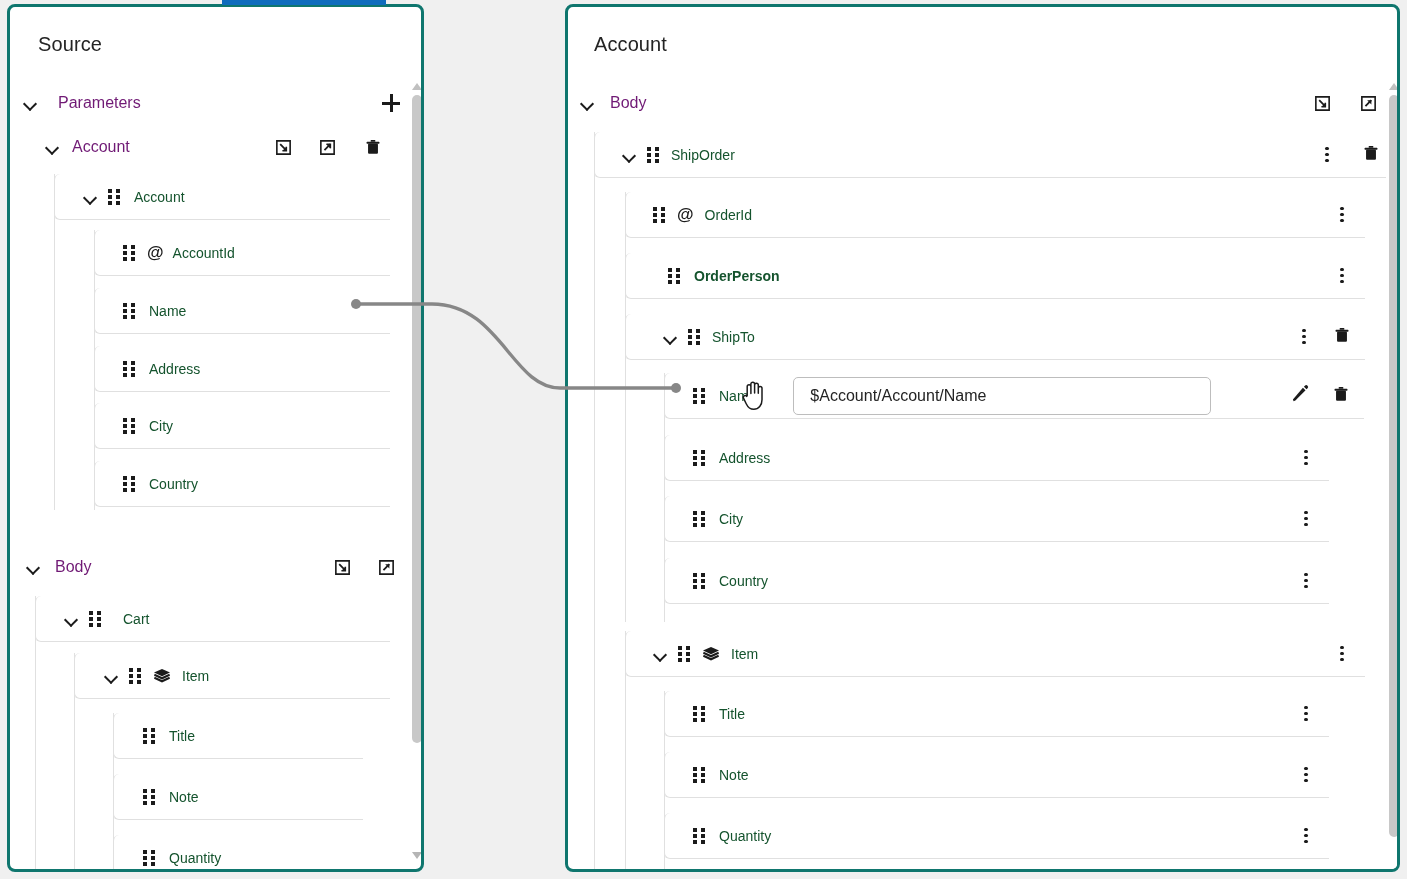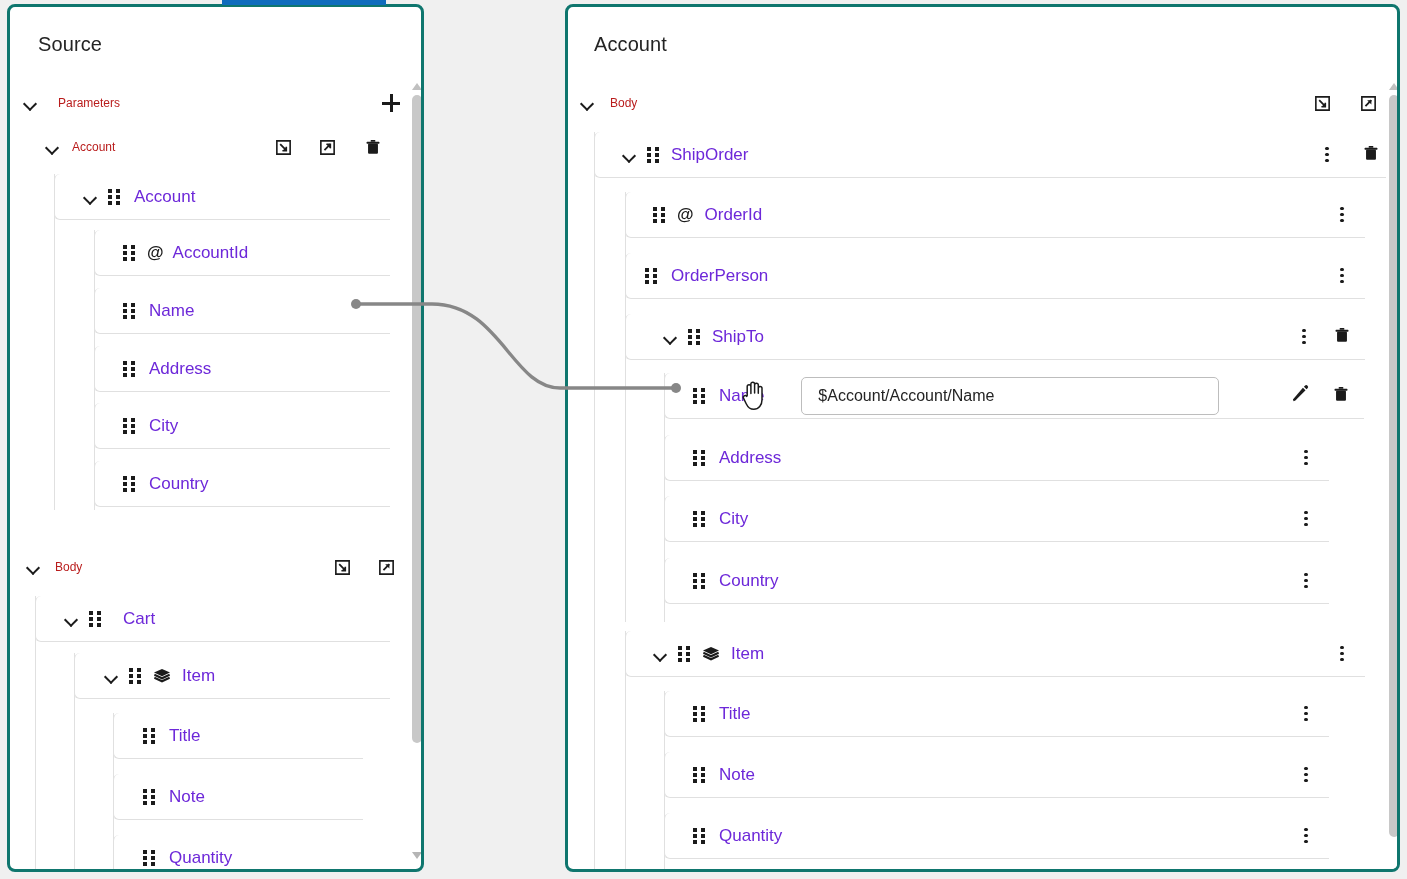--- a/index.html
+++ b/index.html
@@ -34,21 +34,21 @@
     position: absolute; left: 28px; top: 26px;
     font-size: 20px; color: #242424; letter-spacing: .1px;
   }
   #target-panel .panel-title { left: 26px; }
 
   
   .section-head {
     position: absolute; display: flex; align-items: center;
     height: 28px;
   }
-  .sec-label { font-size: 12px; color: #b91c1c; }
+  .sec-label { font-size: 16px; color: #701a75; }
 
   
   .chev {
     display: inline-block; width: 14px; height: 14px;
     position: relative; flex: none;
   }
   .chev::before {
     content: ""; position: absolute; left: 2px; top: 3px;
     width: 8px; height: 8px;
     border-right: 2px solid #1b1b1b;
@@ -74,21 +74,21 @@
   .row {
     position: absolute;
     display: flex; align-items: center;
     height: 46px;
     background: #fff;
     border-left: 1px solid #e0e0e0;
     border-bottom: 1px solid #e0e0e0;
     border-top-left-radius: 6px;
     border-bottom-left-radius: 6px;
   }
-  .row .label { font-size: 17px; color: #6d28d9; white-space: nowrap; }
+  .row .label { font-size: 14px; color: #14532d; white-space: nowrap; }
 
   
   .drag {
     width: 12px; height: 16px; flex: none;
     display: grid;
     grid-template-columns: 4px 4px;
     grid-template-rows: 4px 4px 4px;
     gap: 2px 4px;
   }
   .drag i { background: #1b1b1b; display:block; width:4px; height:4px; }
@@ -442,21 +442,21 @@
         <span class="at-ico" style="margin-left:12px;">@</span>
         <span class="label" style="margin-left:11px;text-align:center;">OrderId</span>
         <span style="flex:1"></span>
         <span class="kebab">
             <i></i>
             <i></i>
             <i></i>
           </span>
       </div>
 
-      <div class="row" style="left:57px; top:246px; width:740px; padding-left:19px; padding-right:14px;">
+      <div class="row" style="left:57px; top:246px; width:740px; padding-left:42px; padding-right:14px;font-weight:bold;">
         <span class="drag">
             <i></i>
             <i></i>
             <i></i>
             <i></i>
             <i></i>
             <i></i>
           </span>
         <span class="label" style="margin-left:14px;">OrderPerson</span>
         <span style="flex:1"></span>

